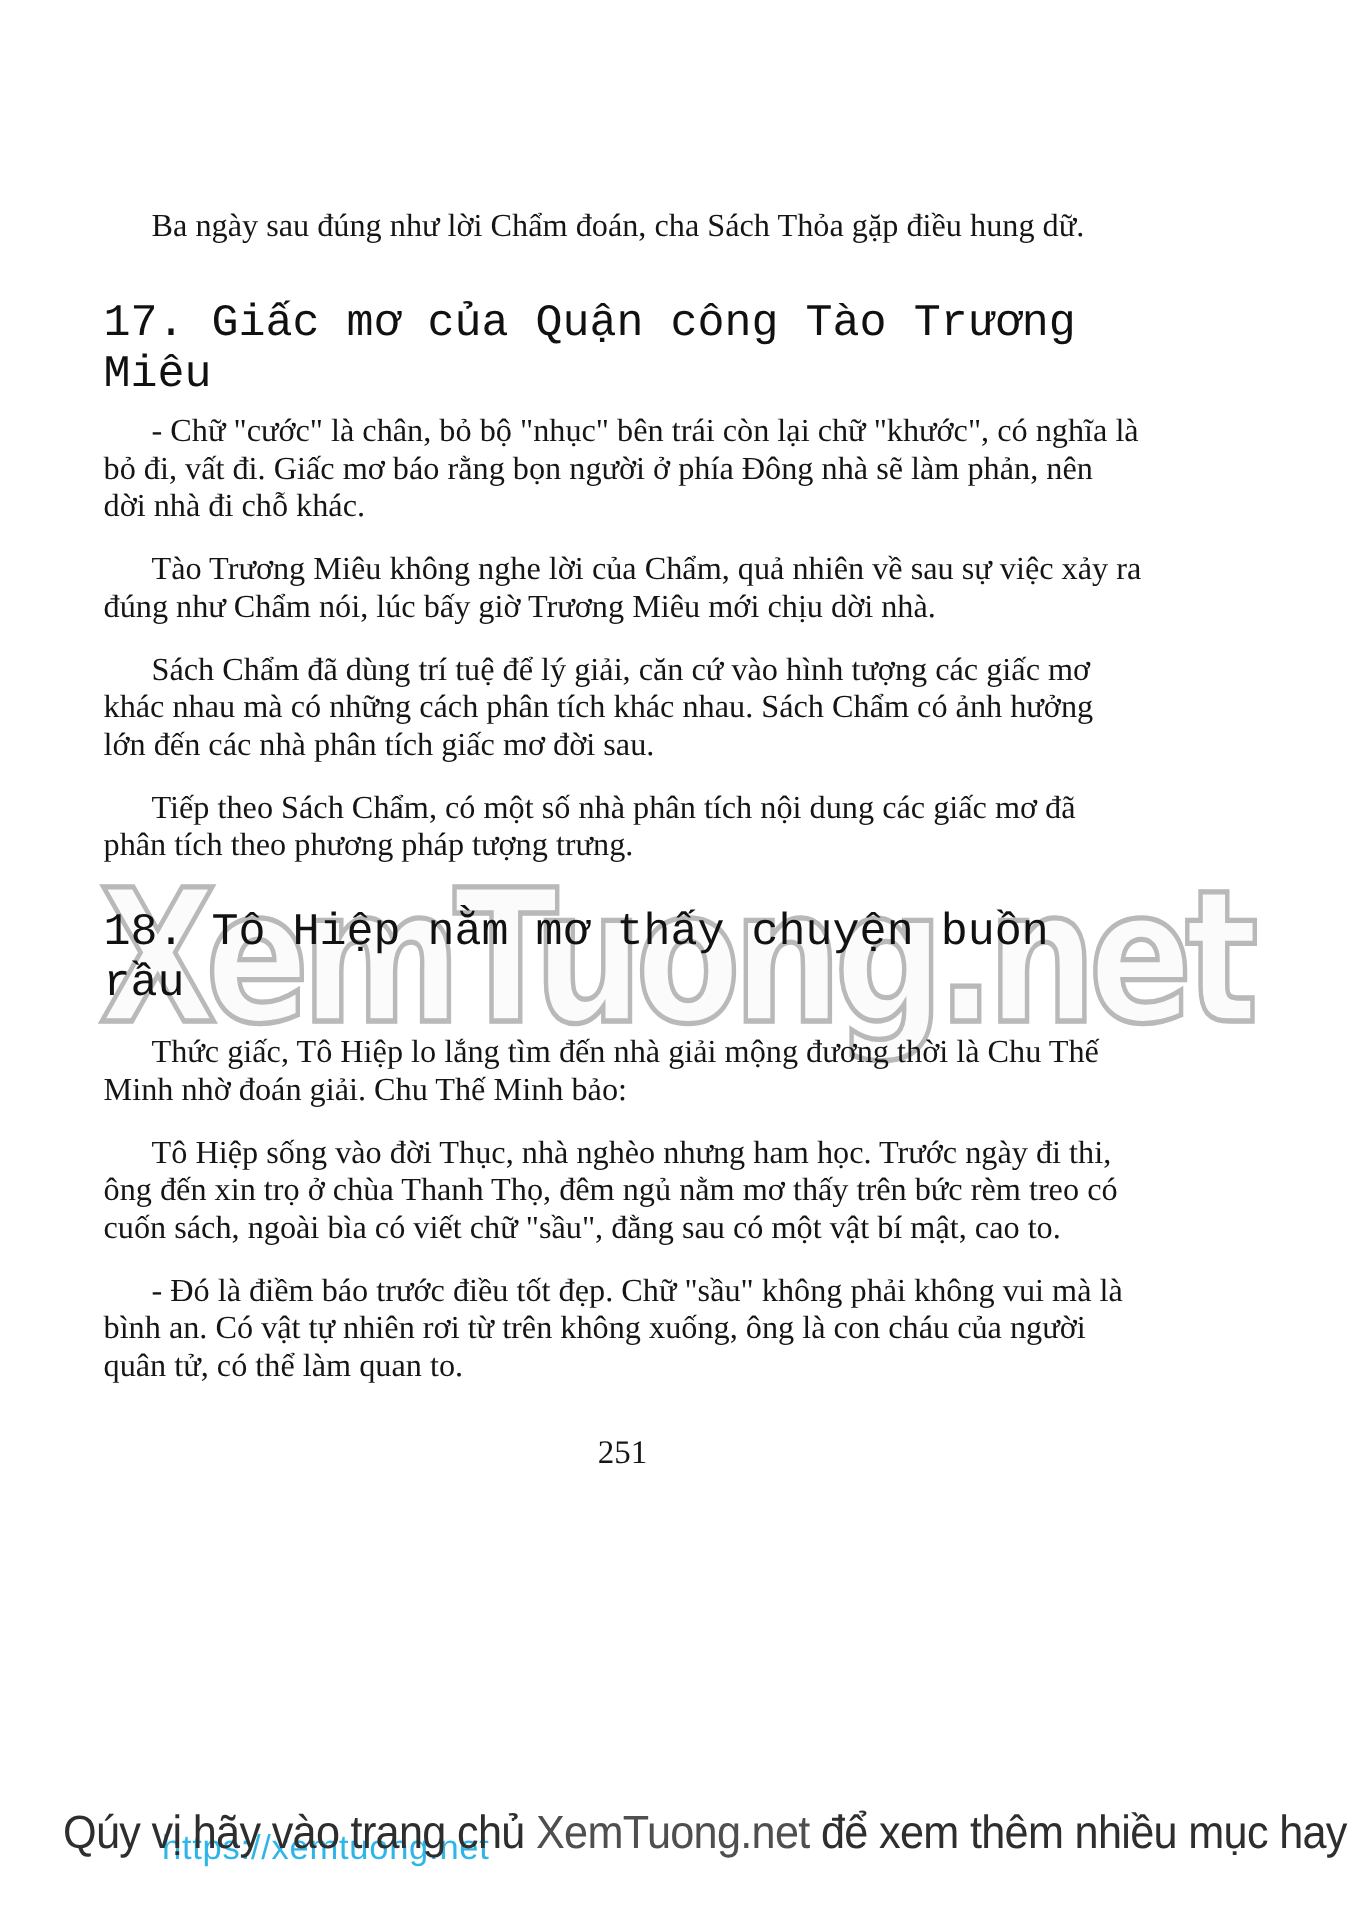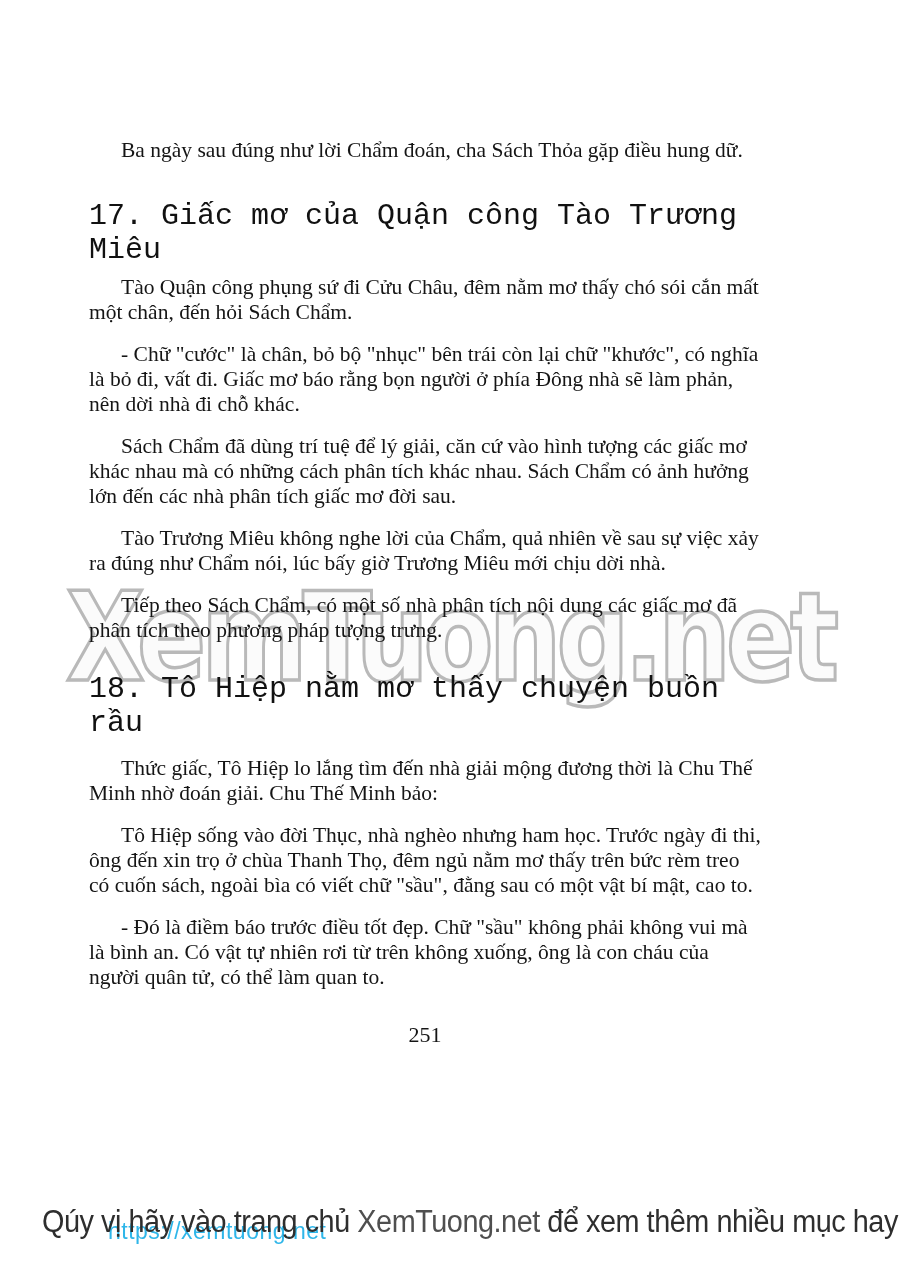--- a/index.html
+++ b/index.html
@@ -28,21 +28,21 @@
     white-space: nowrap;
     color: #fbfbfb;
     -webkit-text-stroke: 3px #b9b9b9;
     z-index: 0;
     user-select: none;
   }
   .content {
     position: relative;
     z-index: 1;
     box-sizing: border-box;
-    padding: 138px 139px 0 89px;
+    padding: 138px 139px 0 69px;
     color: #151515;
   }
   .body-par {
     font-size: 21.5px;
     line-height: 25px;
     margin: 0 0 17px 0;
     text-indent: 32px;
     text-align: left;
   }
   .heading {
@@ -93,24 +93,23 @@
 <div class="page">
 
   <div class="watermark">XemTuong.net</div>
 
   <div class="content">
 
     <p class="body-par">Ba ngày sau đúng như lời Chẩm đoán, cha Sách Thỏa gặp điều hung dữ.</p>
 
     <h2 class="heading h17">17. Giấc mơ của Quận công Tào Trương Miêu</h2>
 
-    <p class="body-par">Tào Quận công phụng sứ đi Cửu Châu, đêm nằm mơ thấy chó sói cắn mất một chân, đến hỏi Sách Chẩm.</p>
     <p class="body-par">- Chữ "cước" là chân, bỏ bộ "nhục" bên trái còn lại chữ "khước", có nghĩa là bỏ đi, vất đi. Giấc mơ báo rằng bọn người ở phía Đông nhà sẽ làm phản, nên dời nhà đi chỗ khác.</p>
+    <p class="body-par">Tào Trương Miêu không nghe lời của Chẩm, quả nhiên về sau sự việc xảy ra đúng như Chẩm nói, lúc bấy giờ Trương Miêu mới chịu dời nhà.</p>
     <p class="body-par">Sách Chẩm đã dùng trí tuệ để lý giải, căn cứ vào hình tượng các giấc mơ khác nhau mà có những cách phân tích khác nhau. Sách Chẩm có ảnh hưởng lớn đến các nhà phân tích giấc mơ đời sau.</p>
-    <p class="body-par">Tào Trương Miêu không nghe lời của Chẩm, quả nhiên về sau sự việc xảy ra đúng như Chẩm nói, lúc bấy giờ Trương Miêu mới chịu dời nhà.</p>
     <p class="body-par">Tiếp theo Sách Chẩm, có một số nhà phân tích nội dung các giấc mơ đã phân tích theo phương pháp tượng trưng.</p>
 
     <h2 class="heading h18">18. Tô Hiệp nằm mơ thấy chuyện buồn rầu</h2>
 
     <p class="body-par">Thức giấc, Tô Hiệp lo lắng tìm đến nhà giải mộng đương thời là Chu Thế Minh nhờ đoán giải. Chu Thế Minh bảo:</p>
     <p class="body-par">Tô Hiệp sống vào đời Thục, nhà nghèo nhưng ham học. Trước ngày đi thi, ông đến xin trọ ở chùa Thanh Thọ, đêm ngủ nằm mơ thấy trên bức rèm treo có cuốn sách, ngoài bìa có viết chữ "sầu", đằng sau có một vật bí mật, cao to.</p>
     <p class="body-par">- Đó là điềm báo trước điều tốt đẹp. Chữ "sầu" không phải không vui mà là bình an. Có vật tự nhiên rơi từ trên không xuống, ông là con cháu của người quân tử, có thể làm quan to.</p>
 
     <div class="page-number">251</div>
   </div>

